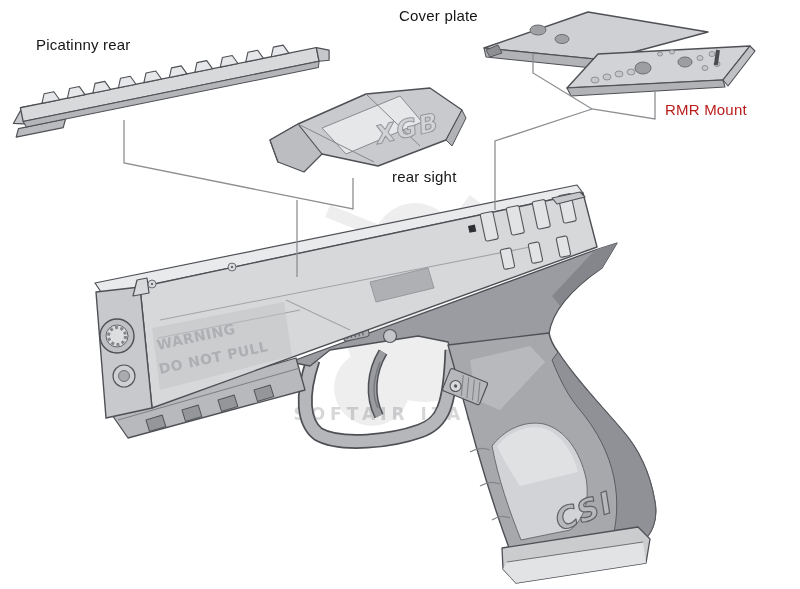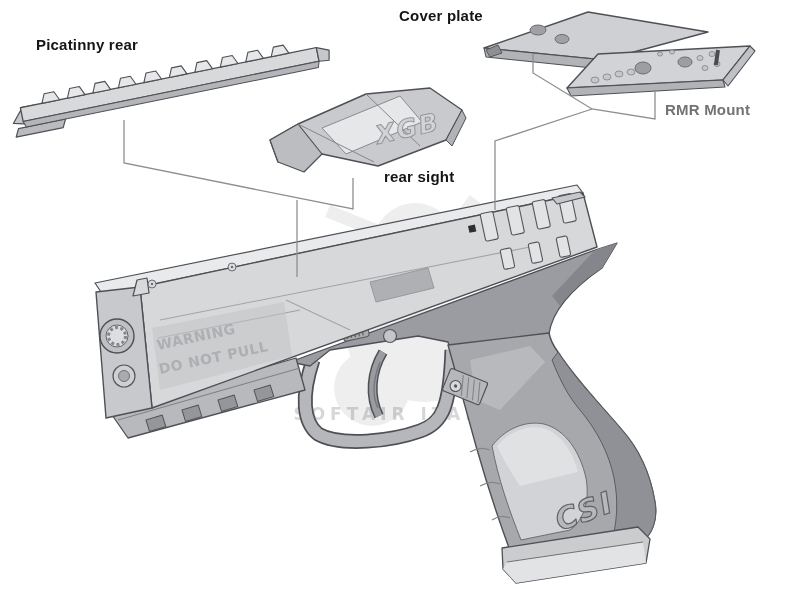--- a/index.html
+++ b/index.html
@@ -1,20 +1,20 @@
 <!DOCTYPE html>
 <html><head>
 <meta charset="utf-8">
 <style>
   html,body{margin:0;padding:0;background:#ffffff;}
   .stage{position:relative;width:800px;height:589px;background:#ffffff;overflow:hidden;
          font-family:"Liberation Sans",sans-serif;}
   .stage svg{position:absolute;left:0;top:0;}
-  .lbl{position:absolute;font-weight:bold;font-size:15px;color:#151515;letter-spacing:.2px;white-space:nowrap;}
-  .lbl-rmr{color:#737373;}
+  .lbl{position:absolute;font-weight:normal;font-size:15px;color:#151515;letter-spacing:.2px;white-space:nowrap;}
+  .lbl-rmr{color:#b91c1c;}
   text{font-family:"DejaVu Sans","Liberation Sans",sans-serif;}
 </style>
 </head>
 <body>
 
 <div class="stage">
 
 <svg width="800" height="589" viewBox="0 0 800 589">
 
   <g opacity="0.08" fill="#333640" stroke="none">
@@ -209,14 +209,14 @@
     <polyline points="124,120 124,163 353,209 353,178"></polyline>
     <polyline points="297,200 297,277"></polyline>
     <polyline points="533,54 533,73 592,109 655,119 655,92"></polyline>
     <polyline points="592,109 495,141 495,210"></polyline>
   </g>
 </svg>
 
   <div class="lbl" style="left:36px;top:36px;">Picatinny rear</div>
   <div class="lbl" style="left:399px;top:7px;">Cover plate</div>
   <div class="lbl lbl-rmr" style="left:665px;top:101px;">RMR Mount</div>
-  <div class="lbl" style="left:384px;top:168px;text-align:center;">rear sight</div>
+  <div class="lbl" style="left:392px;top:168px;text-align:center;">rear sight</div>
 </div>
 
 </body></html>

